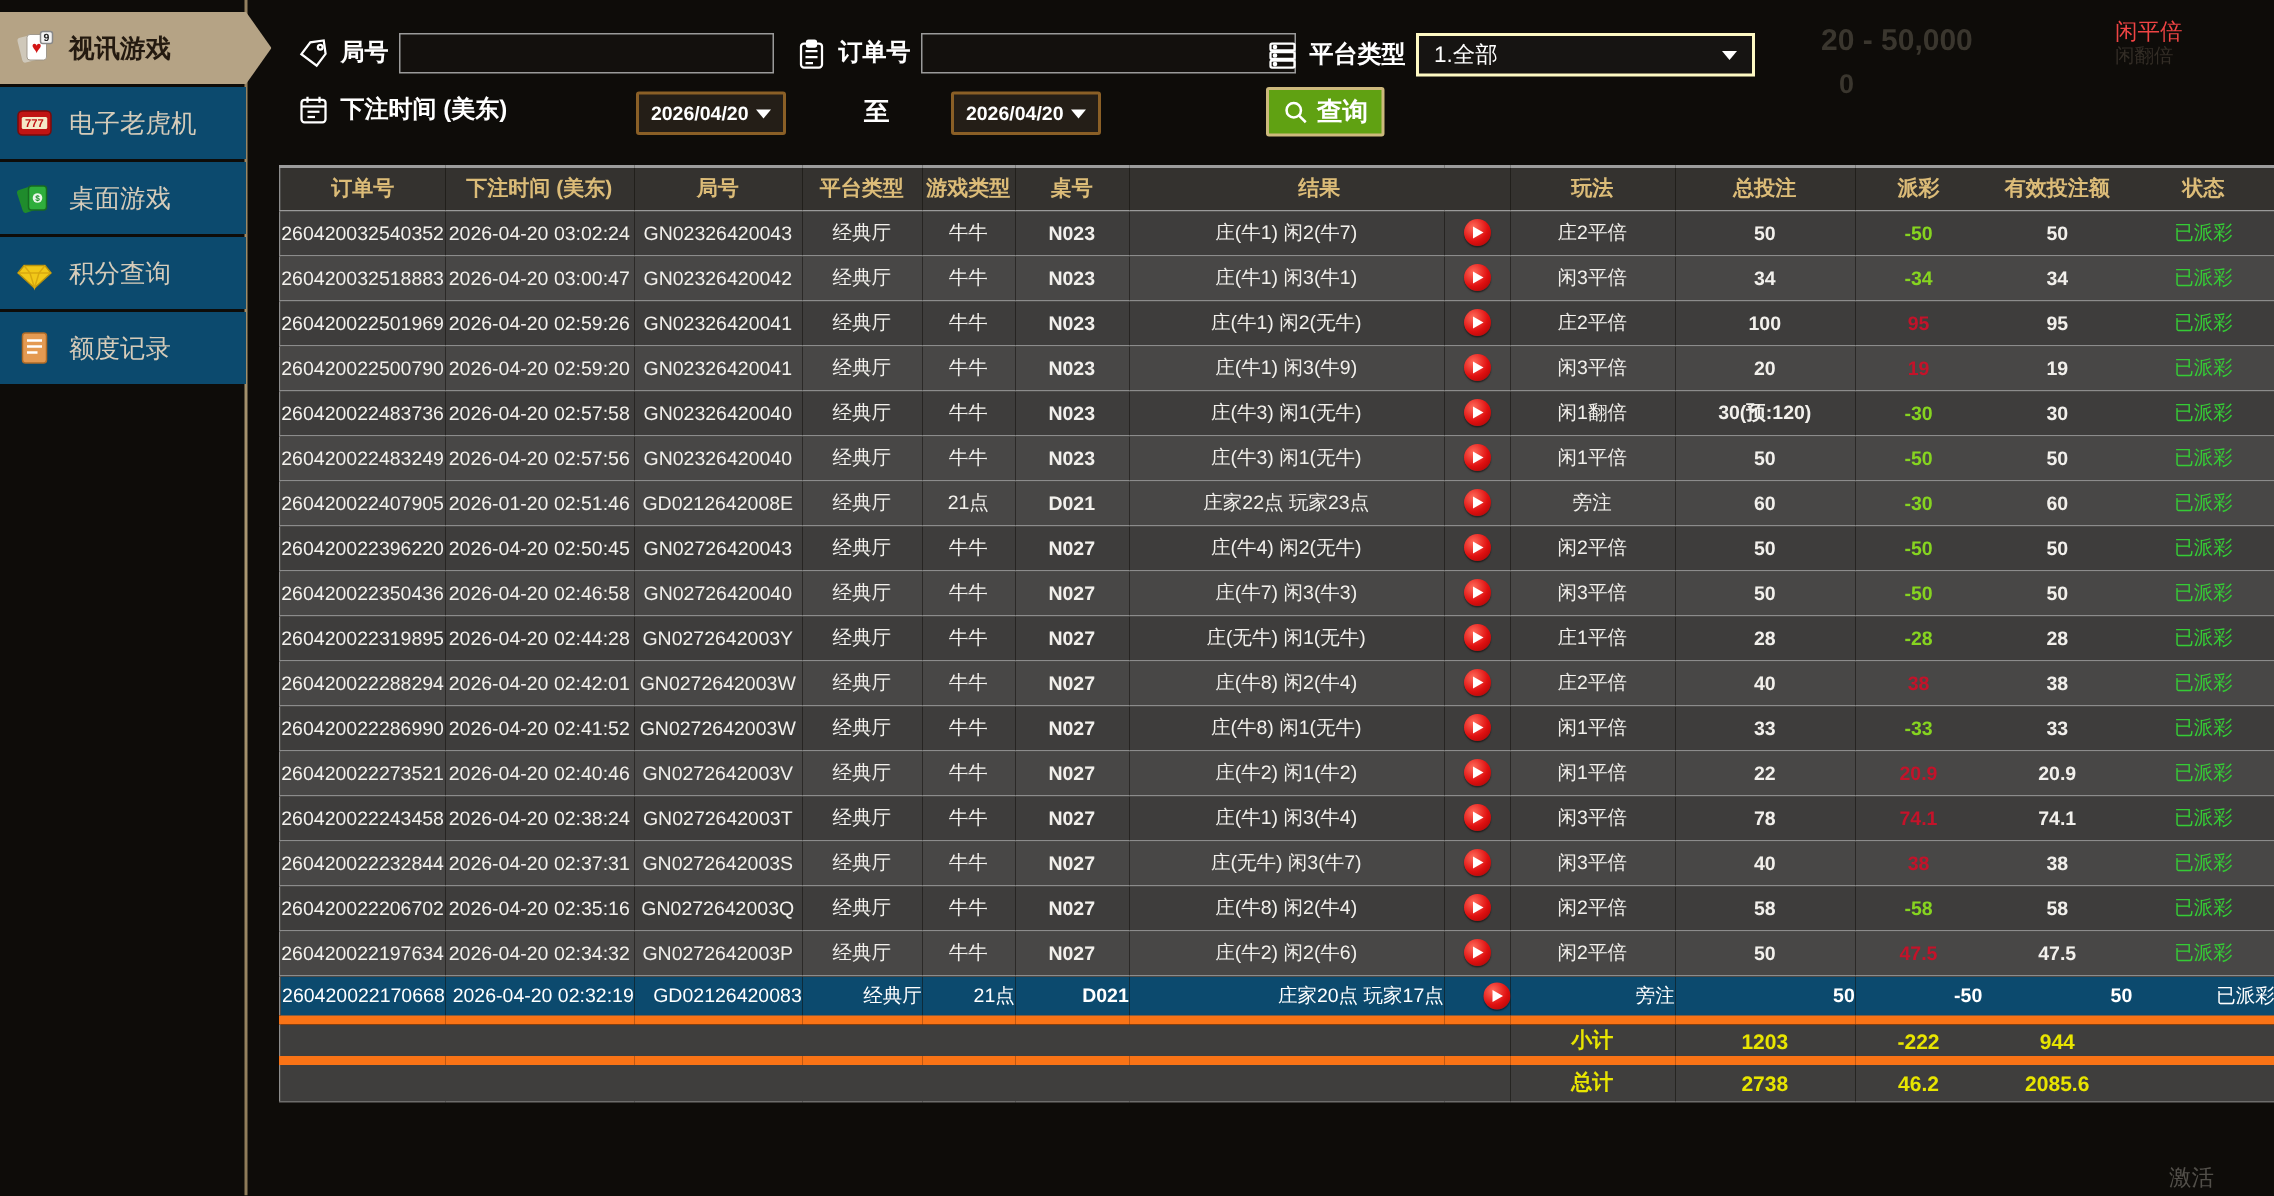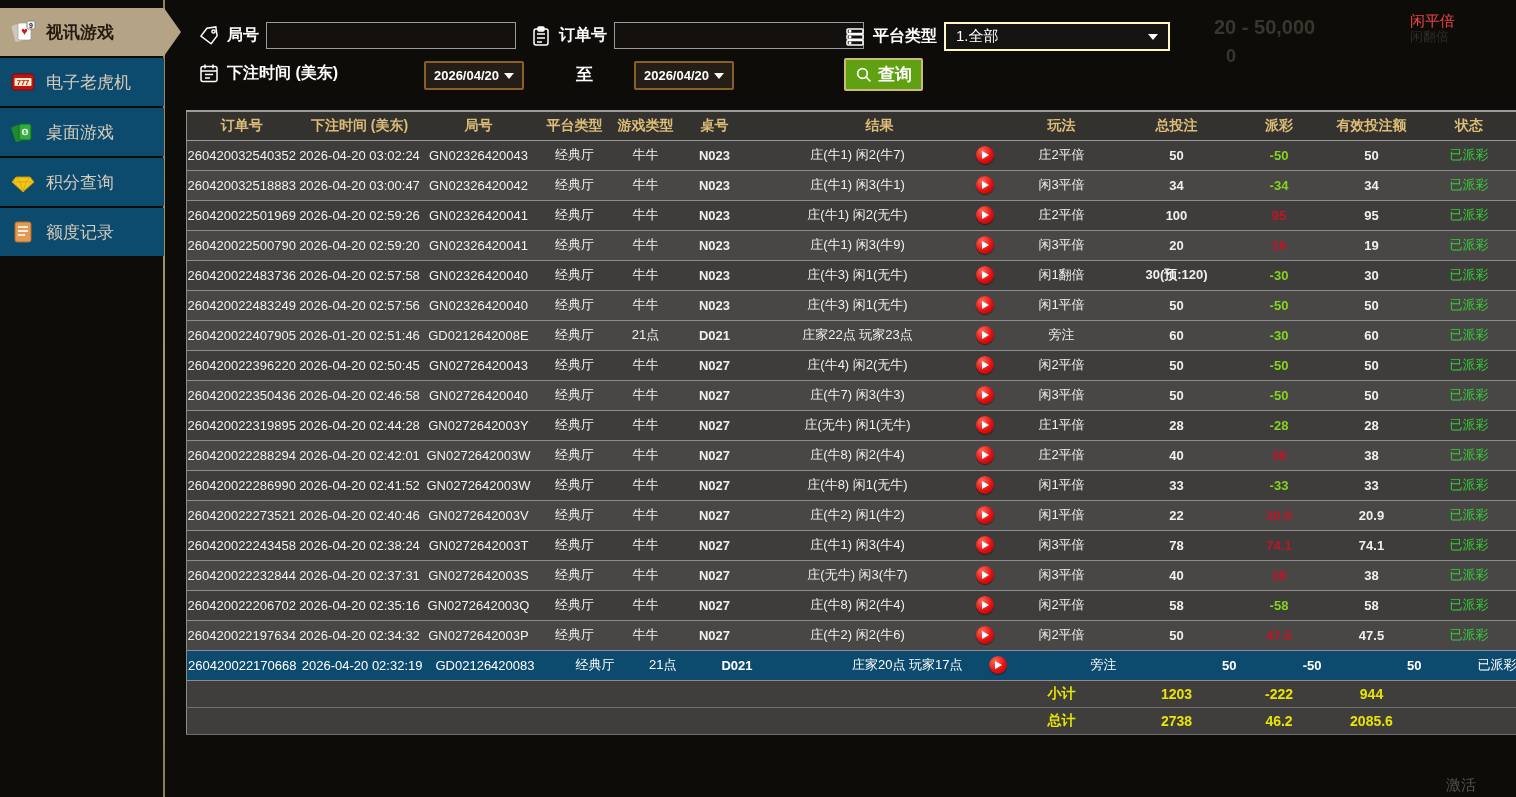--- a/index.html
+++ b/index.html
@@ -81,21 +81,21 @@
   }
   tr.odd  td { background:#484746; }
   tr.even td { background:#3e3d3c; }
   tr.selected td { background:#0c4a6e; color:#fff;text-align:right; }
   td.bold { font-weight:bold; }
   td.pos  { color:#c3132a; }
   td.neg  { color:#86d420; }
   td.status { color:#35cc35; }
   tr.sum td {
     background:#3f3e3d; color:#e8e500; font-weight:bold; font-size:14px;
-    height:27px; border-top:1px solid #f97316; border-bottom:1px solid #6e6d6c;
+    height:27px; border-top:6px solid #f97316; border-bottom:1px solid #6e6d6c;
   }
   .play {
     width:18px; height:18px; border-radius:50%; display:inline-flex; align-items:center;
     justify-content:center; cursor:pointer; vertical-align:middle;
     background:radial-gradient(circle at 35% 30%, #ff6a5a, #e01010 55%, #9c0404);
     box-shadow:0 1px 1px rgba(0,0,0,.5);
   }
   .tri { width:0; height:0; border-left:7px solid #fff; border-top:4px solid transparent;
          border-bottom:4px solid transparent; margin-left:2px; }
 </style>

